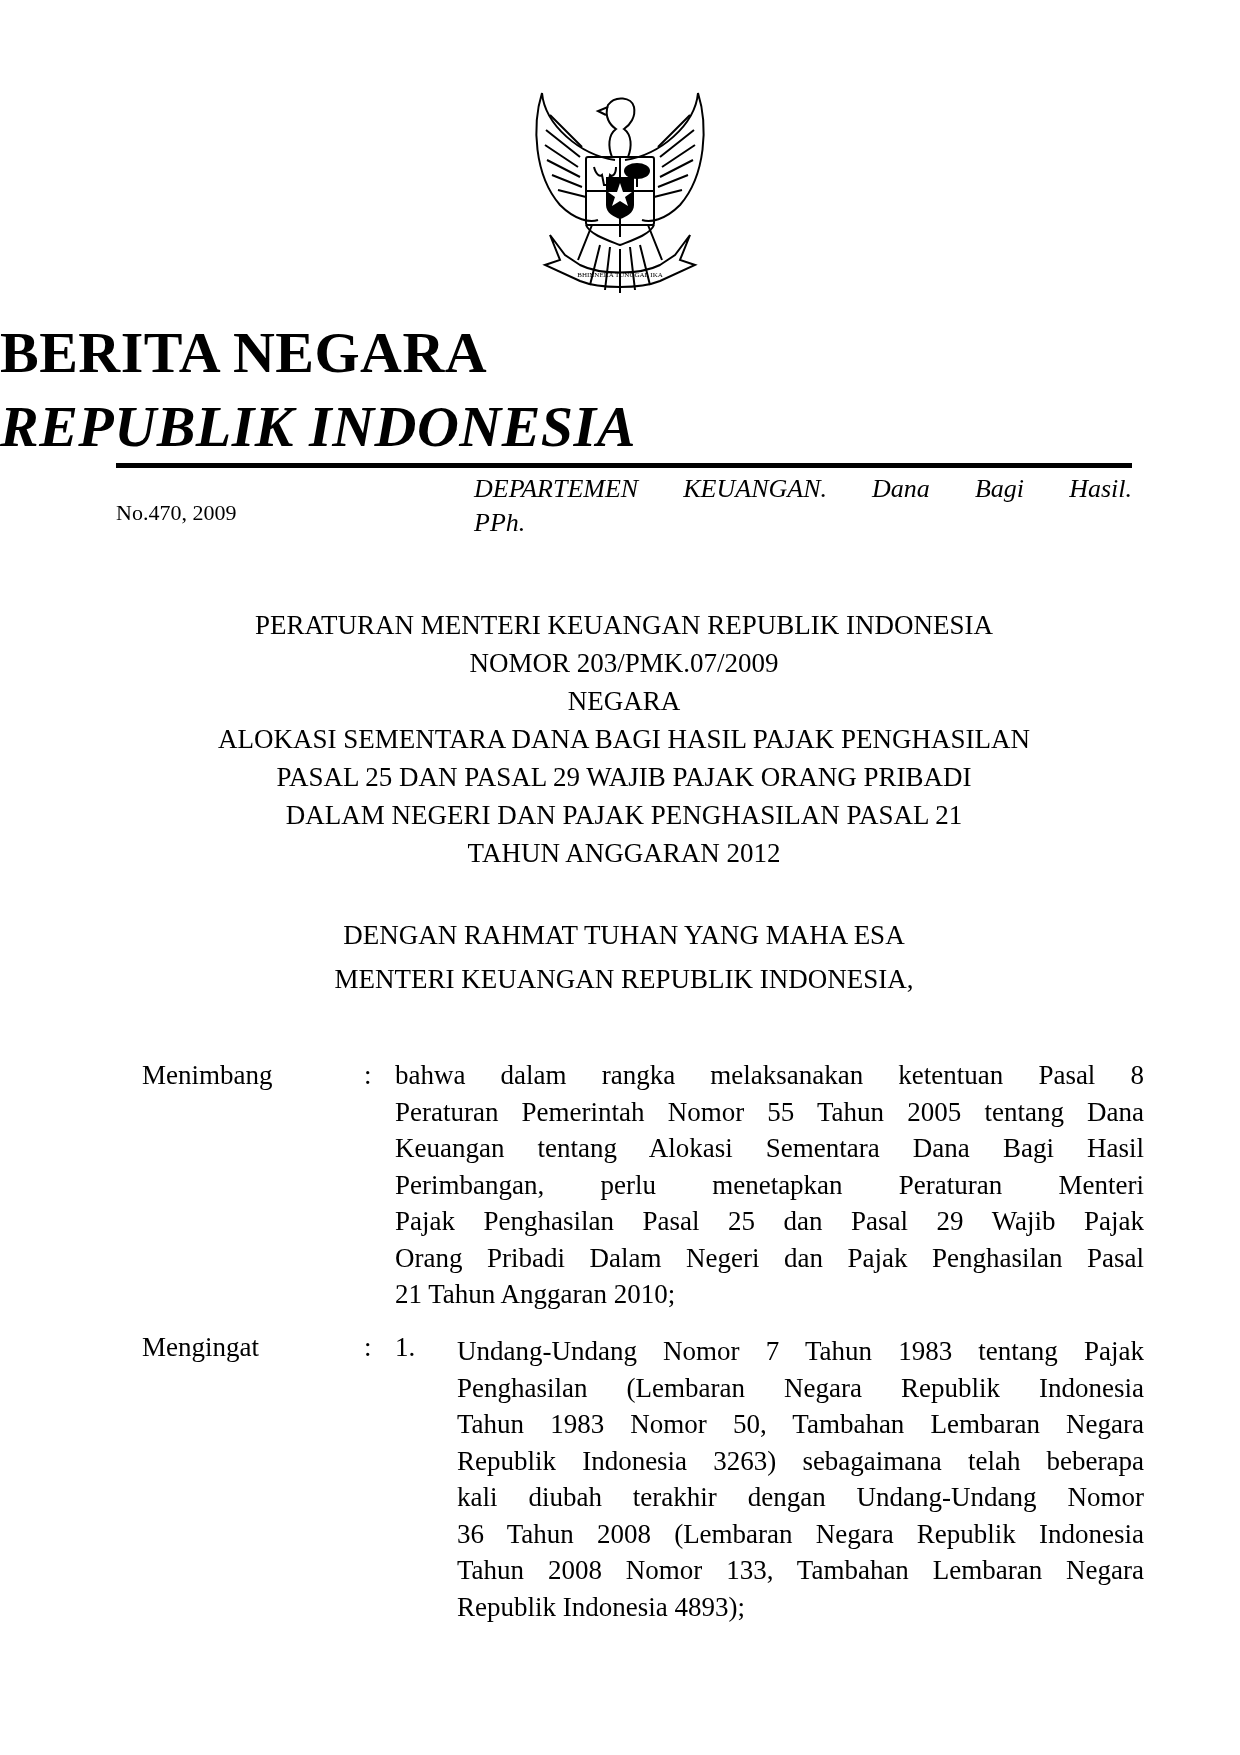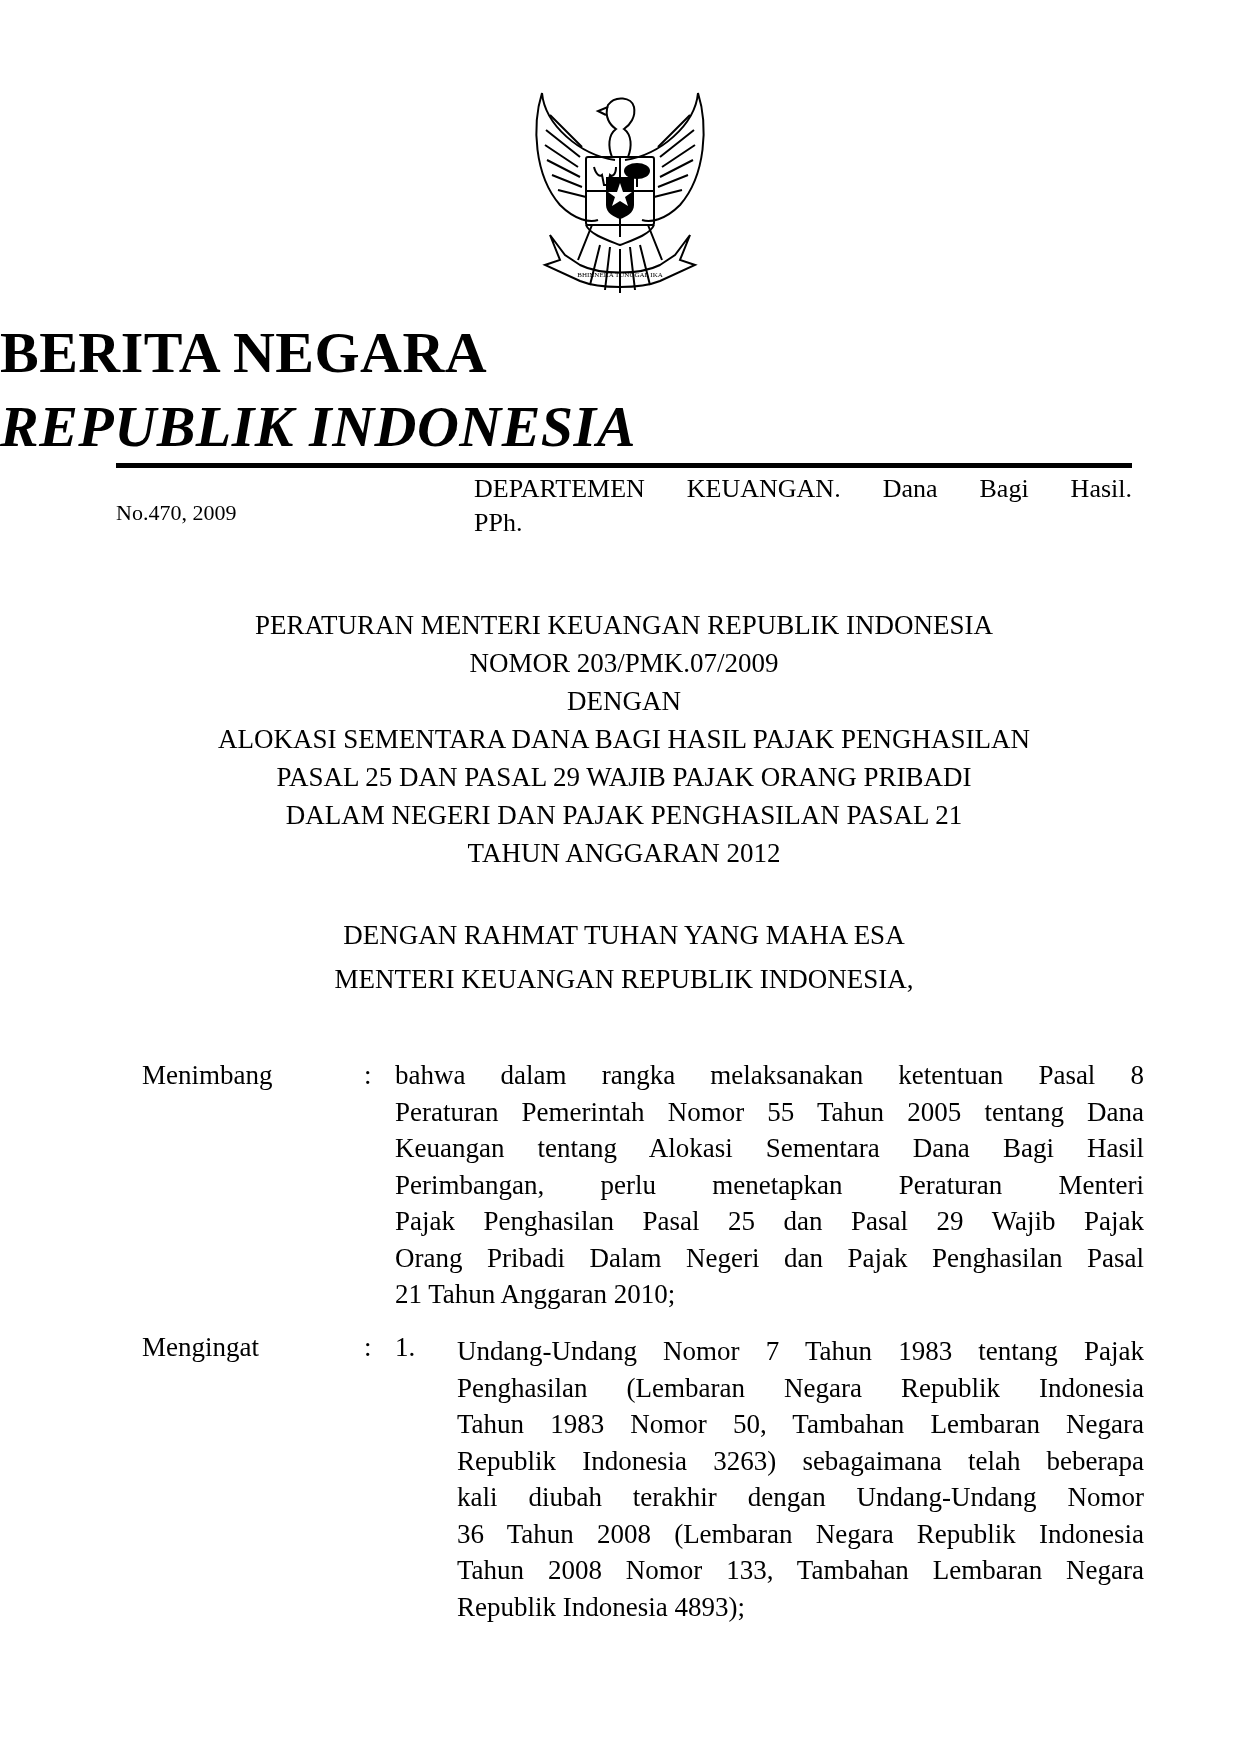--- a/index.html
+++ b/index.html
@@ -6,21 +6,21 @@
     body {
       width: 1240px; height: 1755px; position: relative; overflow: hidden;
       font-family: "Liberation Serif", "DejaVu Serif", serif; color: #000;
     }
     .emblem { position: absolute; left: 500px; left: 520px; top: 85px; width: 200px; height: 215px; }
     .masthead { position: absolute; left: 0; width: 1005px; text-align: left; font-weight: bold; }
     .mh1 { top: 318px; font-size: 58px; line-height: 70px; letter-spacing: 0.5px; }
     .mh2 { top: 392px; font-size: 58px; line-height: 70px; letter-spacing: 0.5px; font-style: italic; }
     .rule { position: absolute; left: 116px; width: 1016px; top: 463px; height: 5px; background: #000; }
     .issue-no { position: absolute; left: 116px; top: 496px; font-size: 22px; line-height: 34px; }
-    .issue-subject { position: absolute; left: 474px; top: 472px; width: 658px; font-size: 26px; line-height: 34px; text-align: justify; text-align-last: left; }
+    .issue-subject { position: absolute; left: 474px; top: 472px; width: 658px; font-size: 26px; line-height: 34px; text-align: justify; text-align-last: left; font-style: italic; }
     .issue-subject .l1 { display: block; text-align: justify; text-align-last: justify; }
     .title-block { position: absolute; left: 116px; width: 1016px; top: 606px; text-align: center; font-size: 27px; }
     .title-block div { line-height: 38px; }
     .pream { position: absolute; left: 116px; width: 1016px; top: 913px; text-align: center; font-size: 27px; }
     .pream div { line-height: 44px; }
     .section { position: absolute; left: 130px; width: 1002px; font-size: 27px; line-height: 36.5px; margin-left: 12px; }
     .sec-label { position: absolute; left: 0; top: 0; }
     .sec-colon { position: absolute; left: 222px; top: 0; }
     .sec-body { position: absolute; left: 253px; top: 0; width: 749px; text-align: justify; }
     .sec-num { position: absolute; left: 253px; top: 0; }
@@ -74,21 +74,21 @@
 
 <div class="issue-no">No.470, 2009</div>
 <div class="issue-subject">
   <span class="l1">DEPARTEMEN KEUANGAN. Dana Bagi Hasil.</span>
   <span>PPh.</span>
 </div>
 
 <div class="title-block">
   <div>PERATURAN MENTERI KEUANGAN REPUBLIK INDONESIA</div>
   <div>NOMOR 203/PMK.07/2009</div>
-  <div>DENGAN</div>
+  <div>NEGARA</div>
   <div>ALOKASI SEMENTARA DANA BAGI HASIL PAJAK PENGHASILAN</div>
   <div>PASAL 25 DAN PASAL 29 WAJIB PAJAK ORANG PRIBADI</div>
   <div>DALAM NEGERI DAN PAJAK PENGHASILAN PASAL 21</div>
   <div>TAHUN ANGGARAN 2012</div>
 </div>
 
 <div class="pream">
   <div>DENGAN RAHMAT TUHAN YANG MAHA ESA</div>
   <div>MENTERI KEUANGAN REPUBLIK INDONESIA,</div>
 </div>

